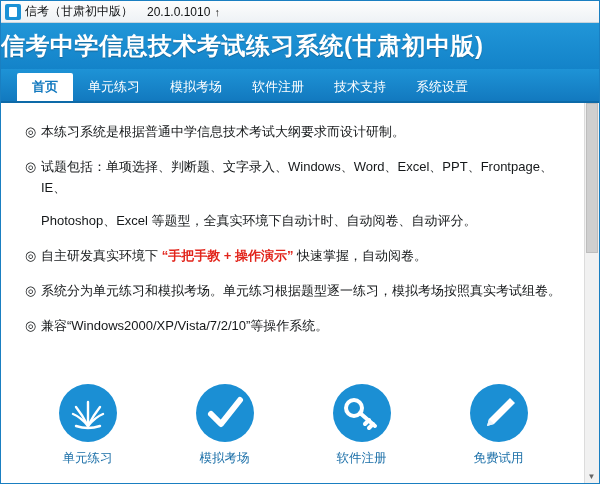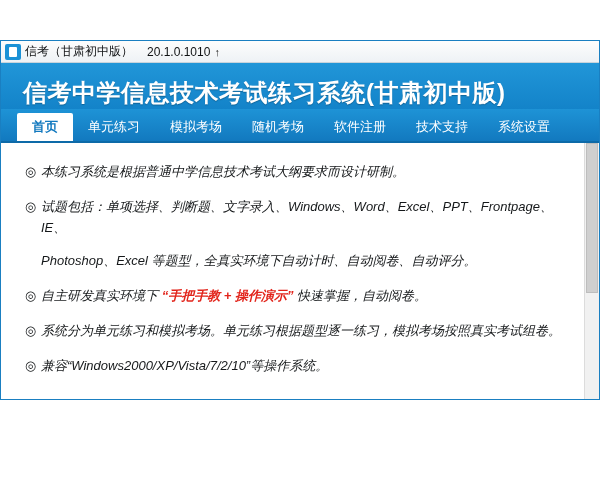--- a/index.html
+++ b/index.html
@@ -9,26 +9,25 @@
   body {
     width: 600px;
     height: 484px;
     font-family: "Liberation Sans", sans-serif;
     background: #ffffff;
     overflow: hidden;
   }
   .app {
     position: relative;
     width: 600px;
-    height: 360px;
+    height: 484px;
     box-sizing: border-box;
     border: 1px solid #1a7fc1;
     background: #ffffff;
     overflow: hidden;
-    margin-top: 40px;
   }
 
   
   .titlebar {
     height: 22px;
     background: linear-gradient(#fdfdfd, #eef2f5);
     border-bottom: 1px solid #c8d4dc;
     display: flex;
     align-items: center;
     padding: 0 4px;
@@ -69,22 +68,22 @@
     margin-left: 4px;
     font-size: 11px;
     color: #222;
   }
 
   
   .banner {
     height: 46px;
     background: linear-gradient(#2196d8, #1383c9);
     display: flex;
-    align-items: flex-end;
-    padding-left: 22px;
+    align-items: center;
+    padding-left: 0;
     box-sizing: border-box;
   }
   .banner-title {
     color: #ffffff;
     font-size: 24px;
     font-weight: bold;
     letter-spacing: 0.5px;
     white-space: nowrap;
     text-shadow: 0 1px 1px rgba(0,0,0,.25);
   }
@@ -167,21 +166,20 @@
   }
   .bullet-mark {
     flex: none;
     width: 16px;
     color: #15181a;
     font-size: 13px;
     line-height: 21px;
   }
   .bullet-text {
     flex: 1;
-    font-style: italic;
   }
   .bullet-text .red {
     color: #e2241b;
     font-weight: bold;
     text-align: center;
   }
   .bullet-text .line2 {
     display: block;
     margin-top: 12px;
   }
@@ -274,21 +272,20 @@
   </div>
 
   <div class="banner">
     <div class="banner-title">信考中学信息技术考试练习系统(甘肃初中版)</div>
   </div>
 
   <div class="nav">
     <div class="nav-item active">首页</div>
     <div class="nav-item">单元练习</div>
     <div class="nav-item">模拟考场</div>
-    <div class="nav-item">随机考场</div>
     <div class="nav-item">软件注册</div>
     <div class="nav-item">技术支持</div>
     <div class="nav-item">系统设置</div>
   </div>
 
   <div class="content">
 
     <div class="bullets">
 
       <div class="bullet-row">
@@ -368,20 +365,21 @@
         <div class="icon-label">软件注册</div>
       </div>
 
       <div class="icon-cell">
         <div class="circle">
           <svg width="58" height="58" viewBox="0 0 58 58">
             <path d="M40 14 L45 19 L24 40 L17 42 L19 35 Z" fill="#ffffff"></path>
             <path d="M17 42 L19 35 L24 40 Z" fill="#e8f3fb"></path>
           </svg>
         </div>
+        <div class="icon-label">免费试用</div>
       </div>
 
     </div>
 
 
     <div class="scrollbar">
       <div class="sb-arrow up">▲</div>
       <div class="sb-thumb"></div>
       <div class="sb-arrow down">▼</div>
     </div>

